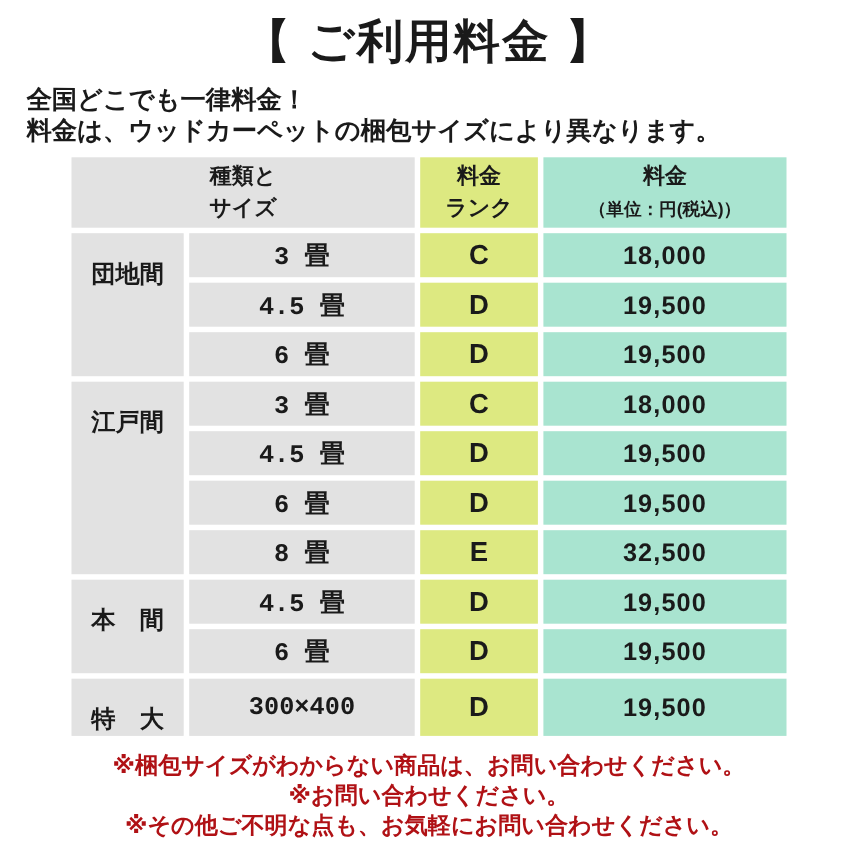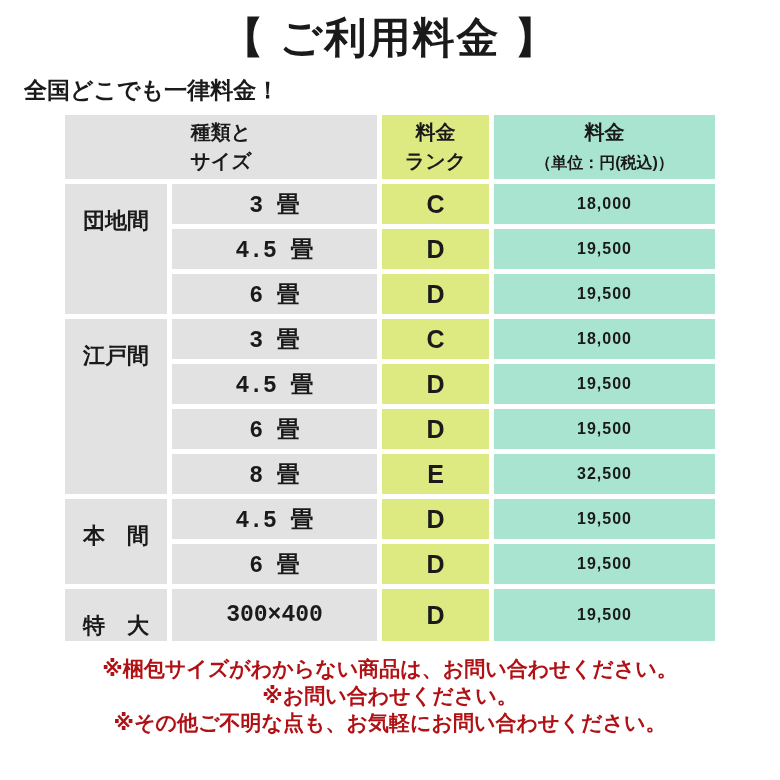--- a/index.html
+++ b/index.html
@@ -76,21 +76,21 @@
     background:var(--type-bg);
     font-size:23px;
     font-family:Liberation Mono, monospace;
   }
   td.td-rank{
     background:var(--rank-bg);
     font-size:25px;
   }
   td.td-price{
     background:var(--price-bg);
-    font-size:16px;
+    font-size:23px;
     letter-spacing:1px;
   }
   .notes{
     margin-top:10px;
     text-align:center;
   }
   .note-line{
     color:var(--note-red);
     font-weight:bold;
     font-size:21px;
@@ -98,20 +98,21 @@
   }
 </style>
 </head>
 <body>
 
 <div class="canvas">
 
   <h1 class="page-title">【 ご利用料金 】</h1>
 
   <p class="subtitle first">全国どこでも一律料金！</p>
+  <p class="subtitle">料金は、ウッドカーペットの梱包サイズにより異なります。</p>
 
   <table class="price-table">
     <colgroup>
       <col class="c-group">
         <col class="c-size">
         <col class="c-rank">
         <col class="c-price">
     </colgroup>
     <thead>
       <tr>

